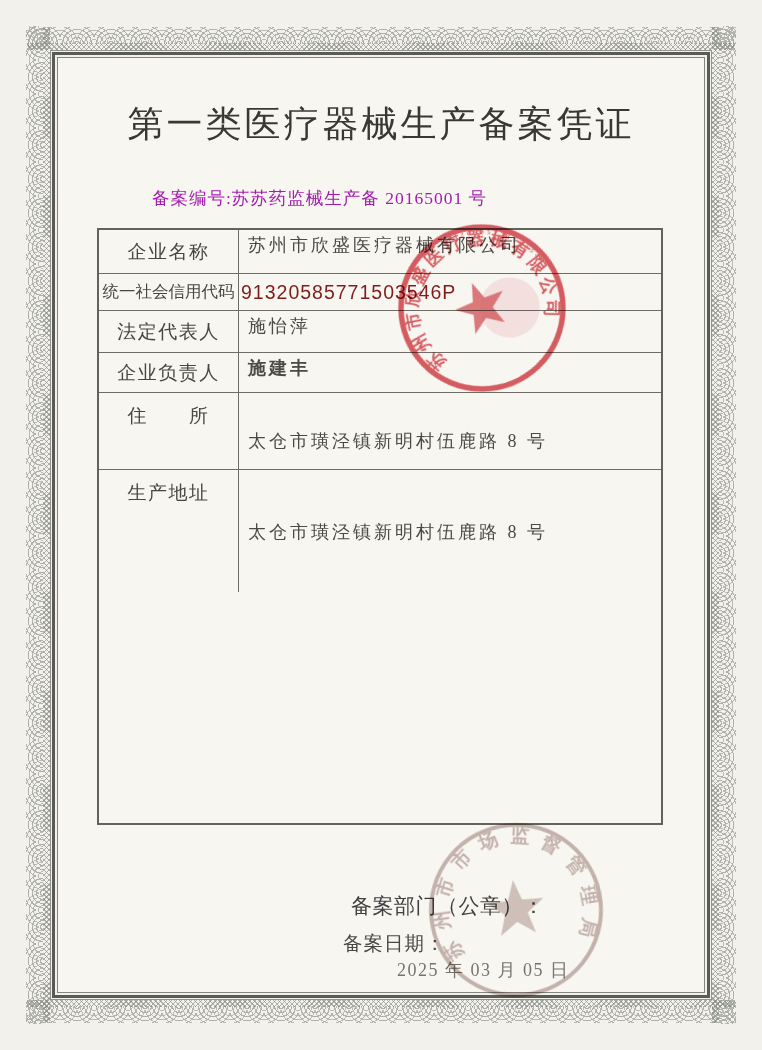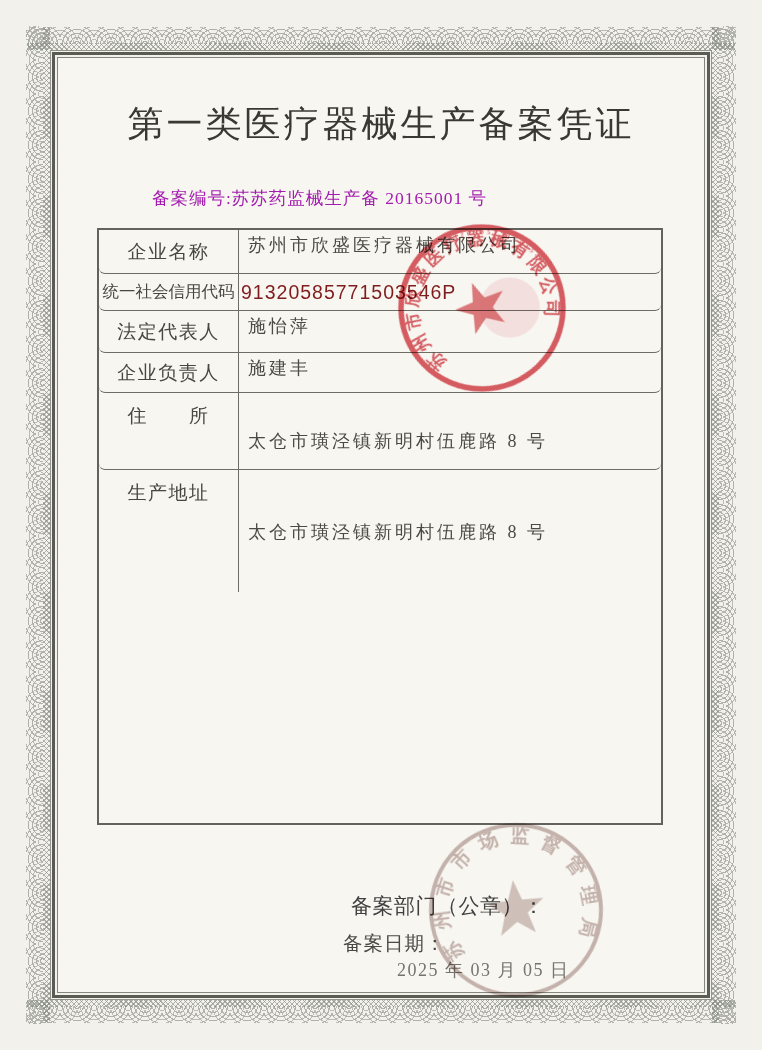--- a/index.html
+++ b/index.html
@@ -42,36 +42,36 @@
   .frame-a{position:absolute;inset:50px;border:1px solid #92948c;}
   .frame-b{position:absolute;inset:52px;border:3px solid #5a5b53;}
   .frame-c{position:absolute;inset:57px;border:1px solid #85877f;background:#f8f6f1;}
   
   .title{position:absolute;left:0;right:0;top:100px;text-align:center;
     font-size:36px;font-weight:400;letter-spacing:3px;color:#3a3833;}
   .regline{position:absolute;left:152px;top:186px;font-size:17.5px;letter-spacing:1px;color:#a21caf;}
   
   .cert-table{position:absolute;left:97px;top:228px;width:566px;height:597px;
     border:2px solid #63635c;box-sizing:border-box;display:flex;flex-direction:column;}
-  .row{display:flex;box-sizing:border-box;border-bottom:1px solid #6d6d66;border-radius:6px;}
+  .row{display:flex;box-sizing:border-box;border-bottom:1px solid #6d6d66;}
   .row:last-child{border-bottom:none;}
   .r1{height:44px;} .r2{height:37px;} .r3{height:42px;} .r4{height:40px;}
   .r5{height:77px;} .r6{height:122px;} .r7{flex:1;}
   .lbl{width:140px;box-sizing:border-box;border-right:1px solid #6d6d66;
     display:flex;justify-content:center;align-items:center;
     font-size:19px;letter-spacing:1.5px;color:#47463f;}
   .r2 .lbl{font-size:16.5px;letter-spacing:0;}
   .r5 .lbl,.r6 .lbl,.r7 .lbl{align-items:flex-start;padding-top:10px;}
   .val{flex:1;box-sizing:border-box;padding-left:9px;font-size:18px;
     letter-spacing:3px;color:#4b4a44;}
   .r1 .val{padding-top:3px;}
   .r2 .val{display:flex;align-items:center;padding-left:2px;
     font-family:"Liberation Sans","DejaVu Sans",sans-serif;font-size:19.5px;
     letter-spacing:1px;color:#7f1d1d;}
-  .r3 .val{padding-top:3px;} .r4 .val{padding-top:3px;}
+  .r3 .val{padding-top:3px;} .r4 .val{padding-top:3px;font-weight:bold;}
   .r5 .val{padding-top:36px;} .r6 .val{padding-top:50px;}
   .r7 .val{padding-top:64px;line-height:32px;letter-spacing:2px;width:448px;flex:none;}
   
   .dept{position:absolute;left:351px;top:892px;font-size:21px;letter-spacing:.5px;color:#404040;}
   .datelbl{position:absolute;left:343px;top:930px;font-size:19.5px;letter-spacing:1px;color:#4a4943;}
   .dateval{position:absolute;left:397px;top:958px;font-size:18px;letter-spacing:1.5px;color:#75746c;}
   
   .stamp{position:absolute;mix-blend-mode:multiply;pointer-events:none;}
   .stamp-company{left:394px;top:220px;width:176px;height:176px;
     transform:rotate(-22deg);opacity:.85;filter:blur(.3px);}

